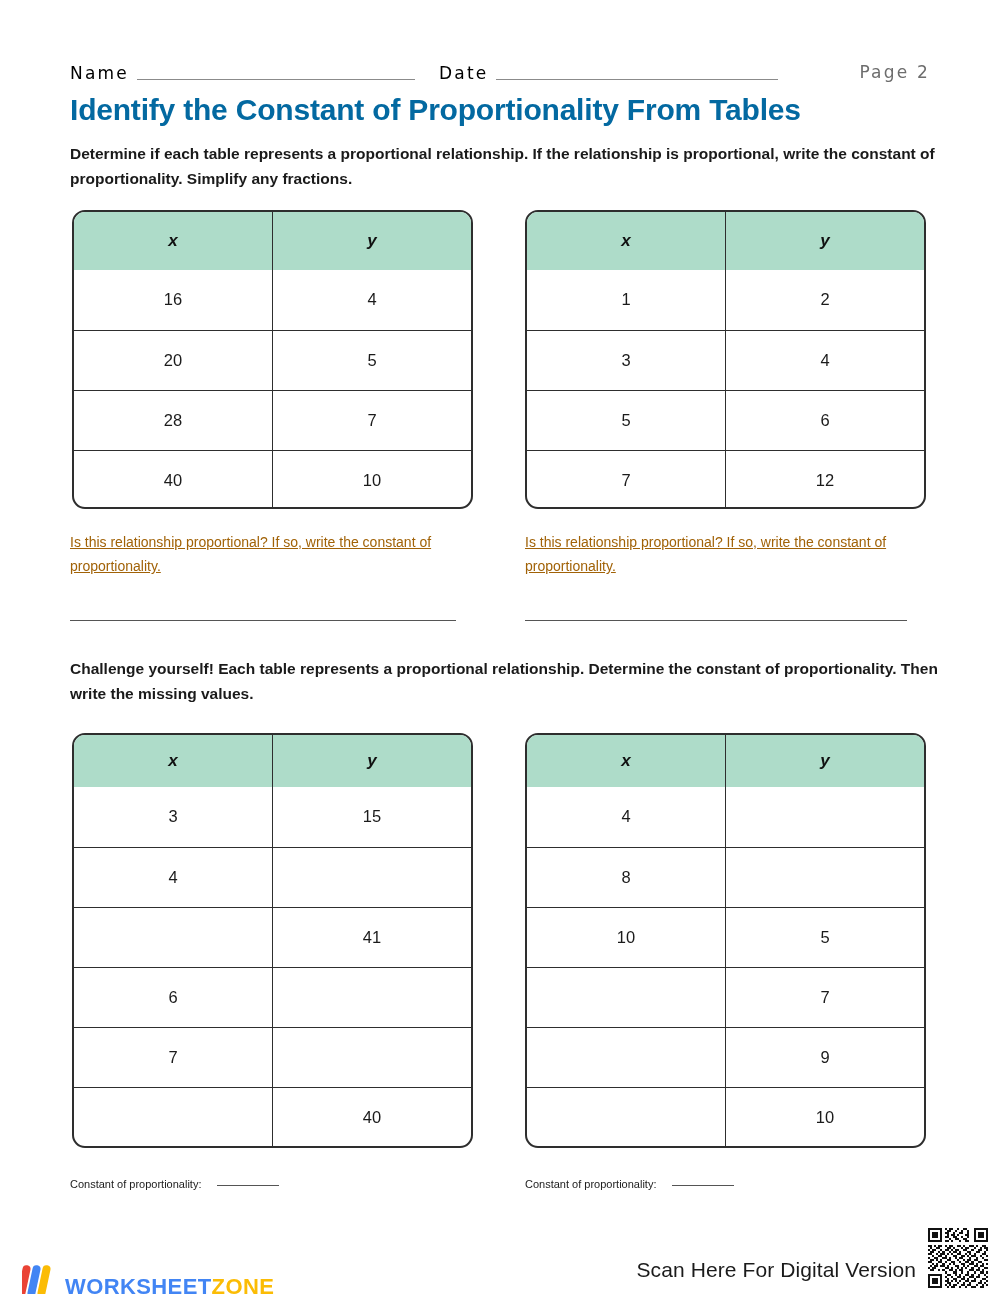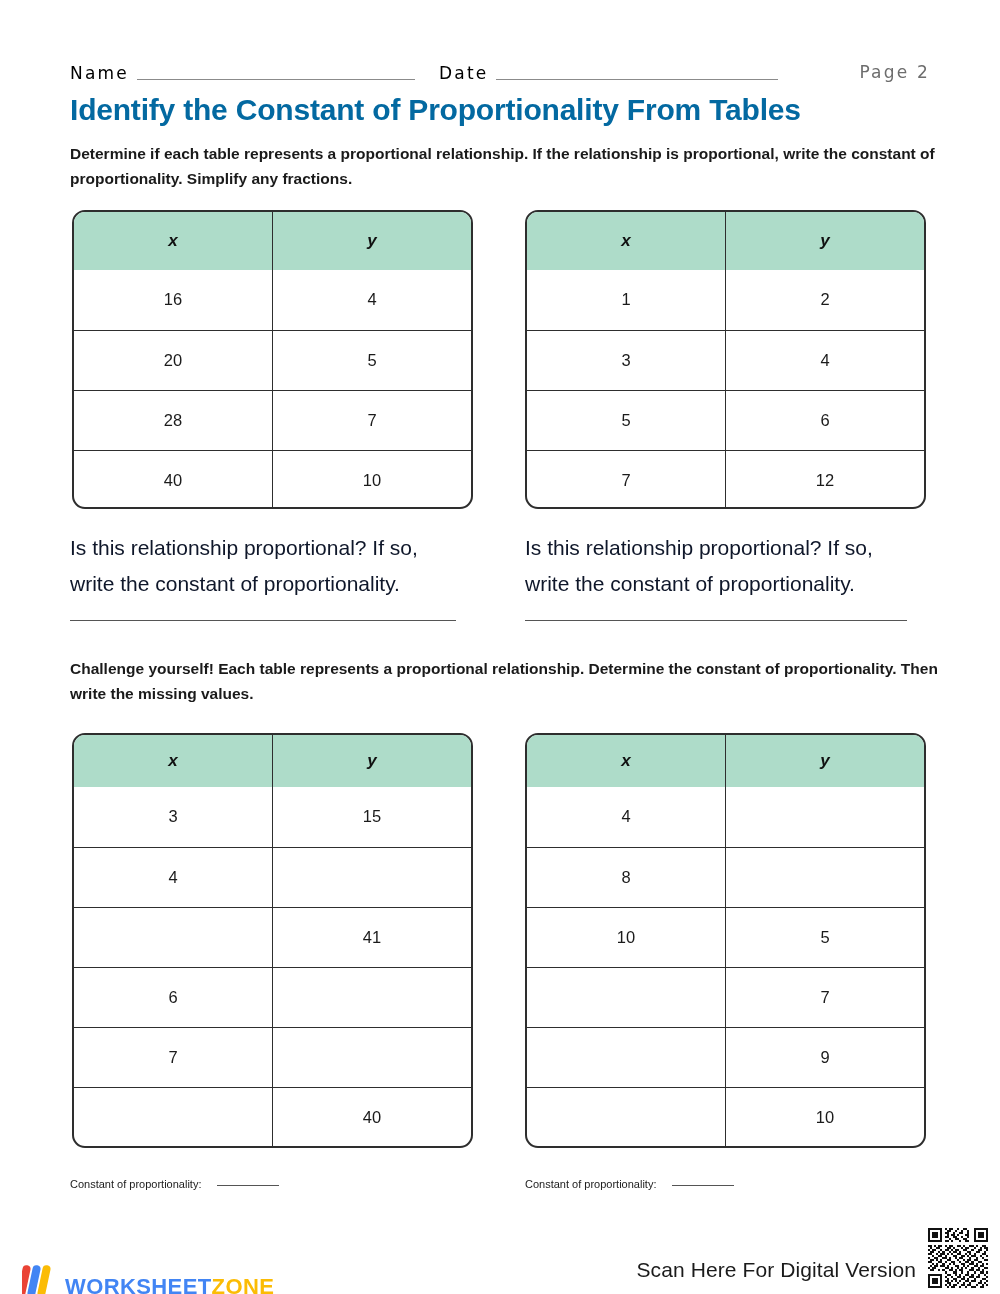--- a/index.html
+++ b/index.html
@@ -132,23 +132,24 @@
   #table-1 th, #table-2 th { height: 58px; }
   #table-1 td, #table-2 td { height: 60px; }
   #table-3 th, #table-4 th { height: 52px; }
   #table-3 td, #table-4 td { height: 60px; }
 
   
   .prompt {
     position: absolute;
     top: 530px;
     width: 392px;
-    font-size: 21px;
+    font-size: 14px;
     line-height: 1.72;
-    color: #0f172a;
+    color: #a16207;
+    text-decoration: underline;
   }
   .prompt-left  { left: 70px; }
   .prompt-right { left: 525px; }
 
   .answer-line {
     position: absolute;
     top: 620px;
     height: 0;
     border-bottom: 1.6px solid #555;
   }

